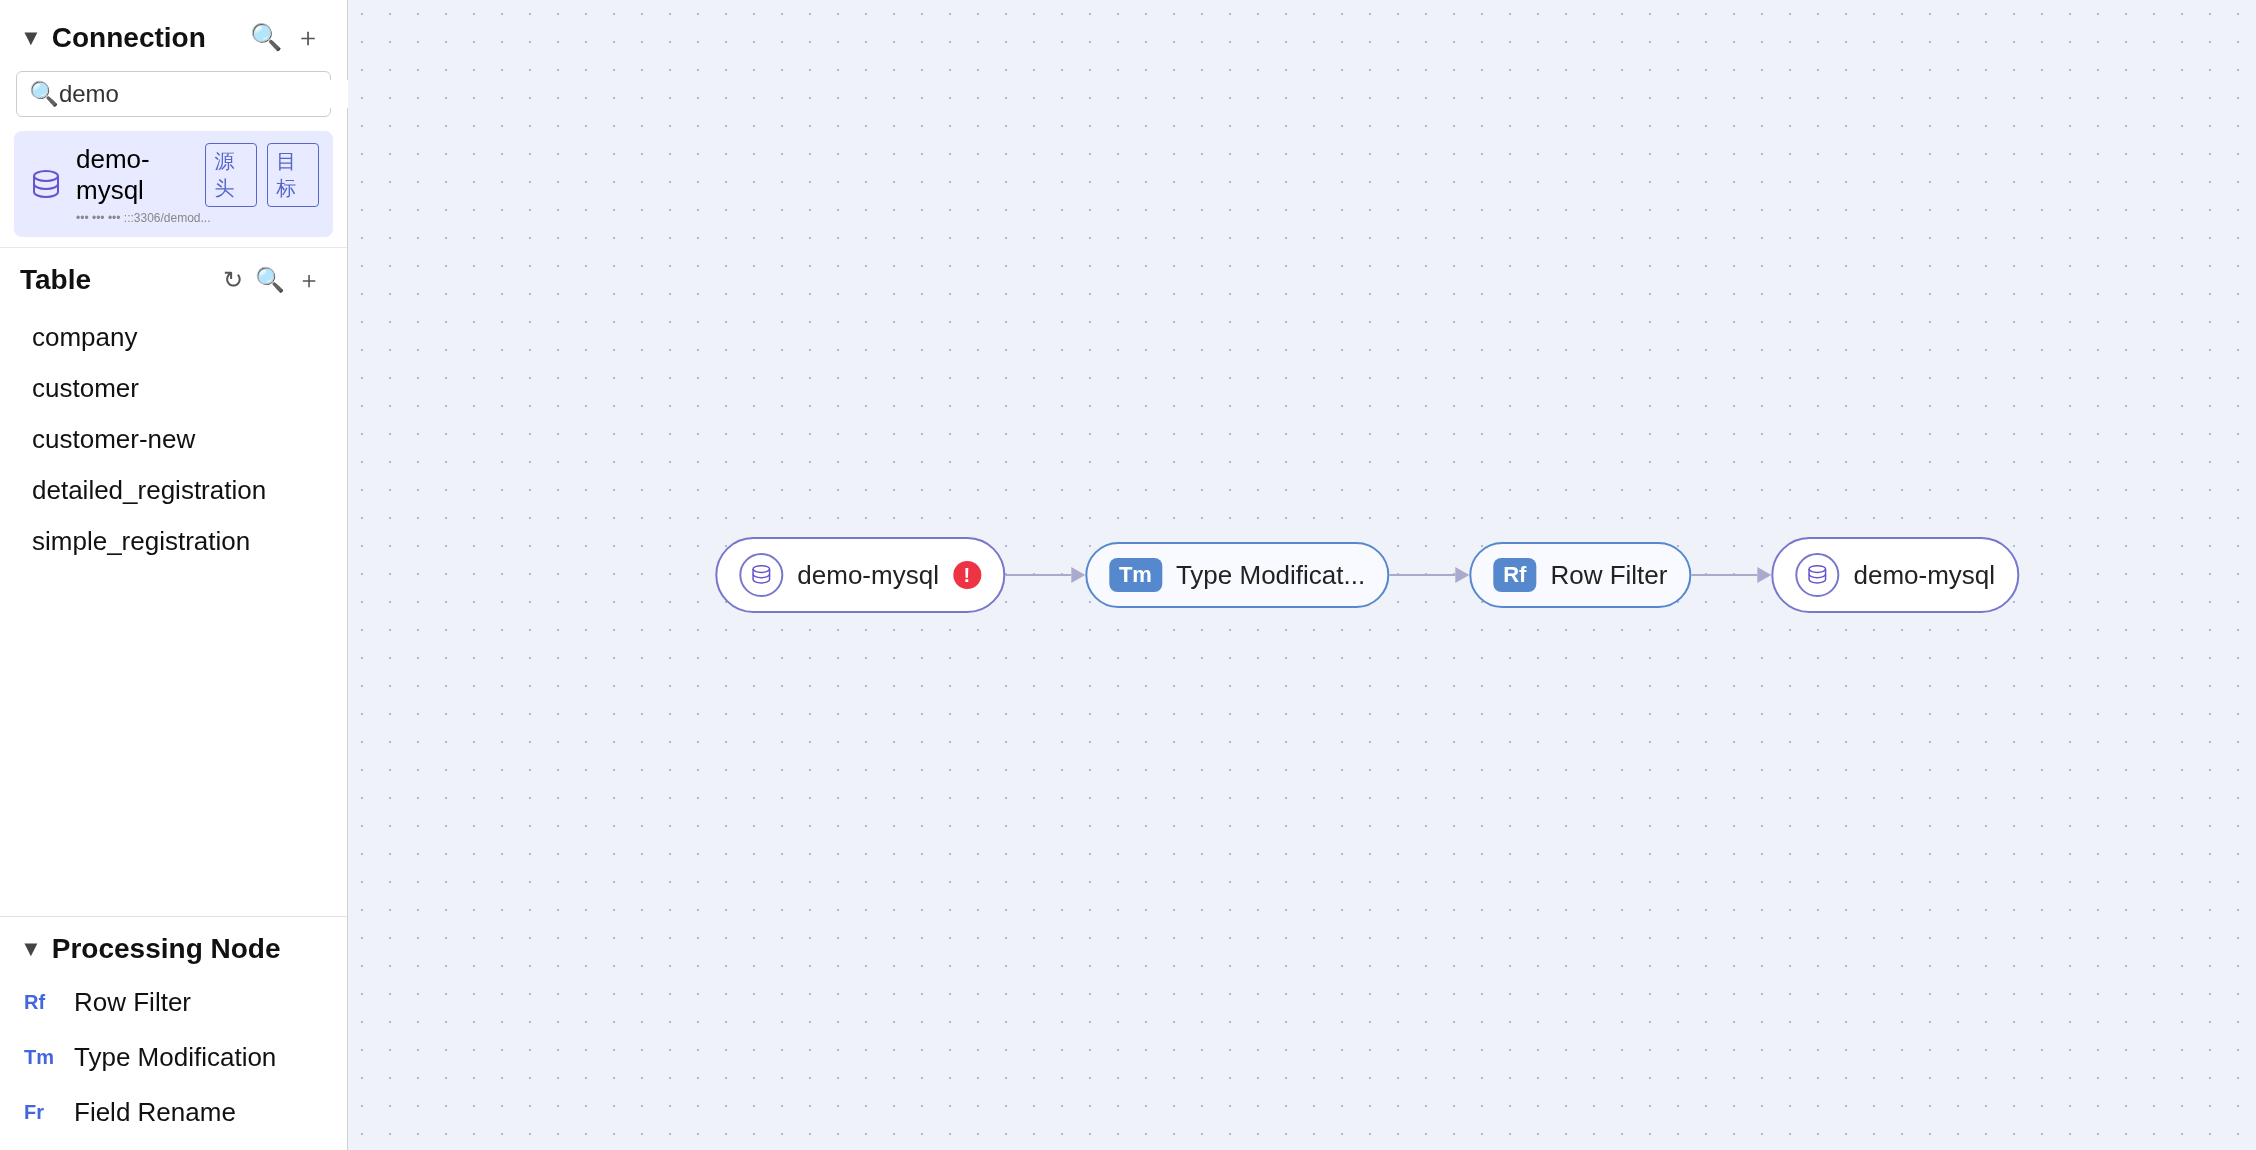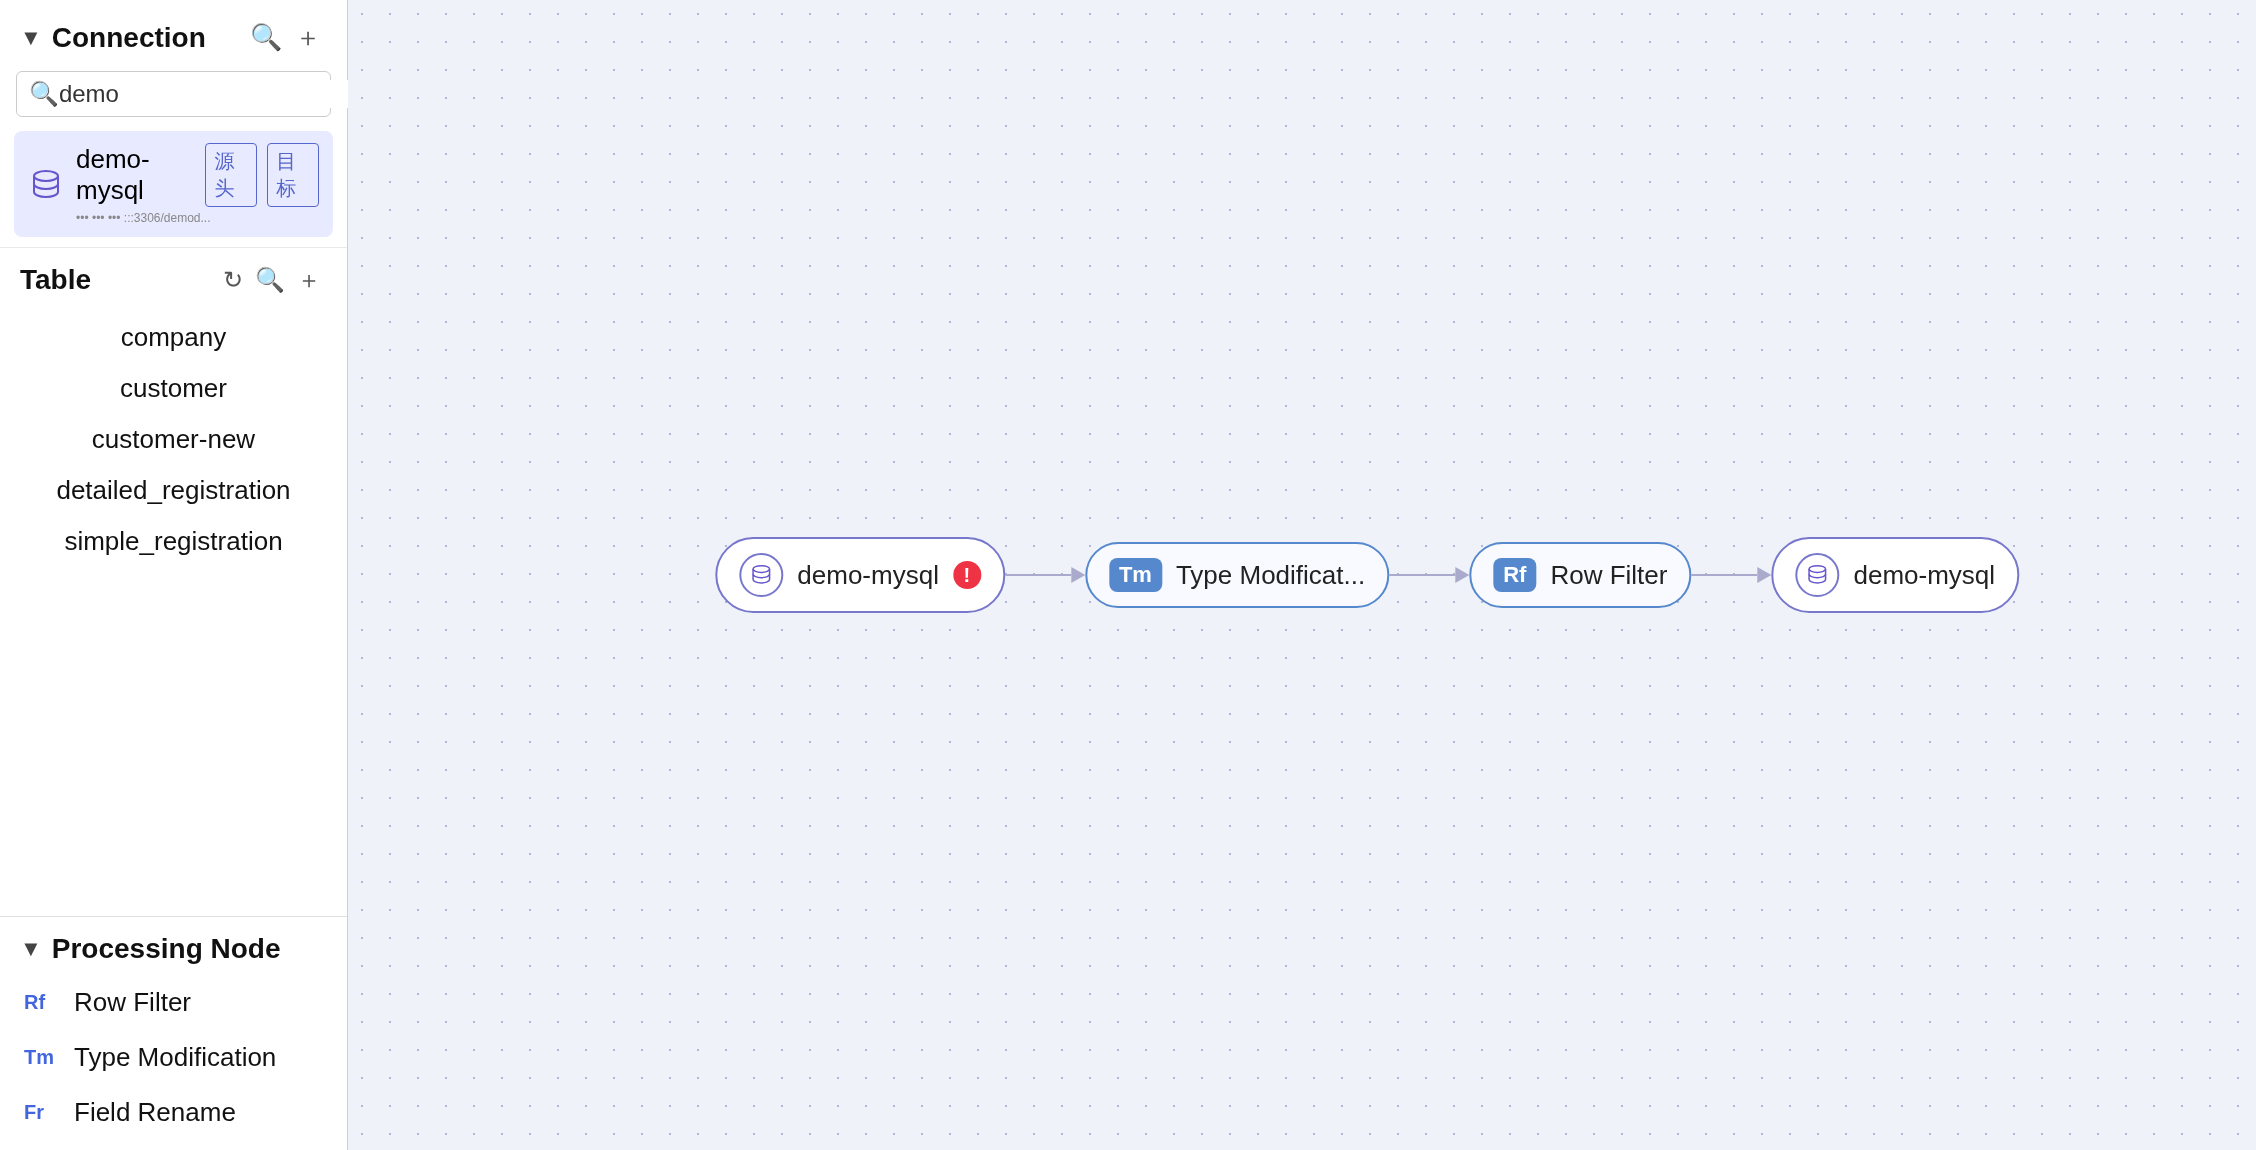--- a/index.html
+++ b/index.html
@@ -107,21 +107,21 @@
     .table-section-header .title { flex: 1; }
     .table-section-header .icon-btn {
       background: none;
       border: none;
       cursor: pointer;
       font-size: 24px;
       color: #555;
       padding: 2px 6px;
     }
 
-    .table-list { flex: 1; overflow-y: auto; padding: 4px 0; text-align: center; }
+    .table-list { flex: 1; overflow-y: auto; padding: 4px 8px; }
     .table-item {
       padding: 10px 24px;
       font-size: 26px;
       color: #111;
       cursor: pointer;
     }
 
     .processing-section {
       border-top: 1px solid #e0e0e0;
       padding-bottom: 10px;

